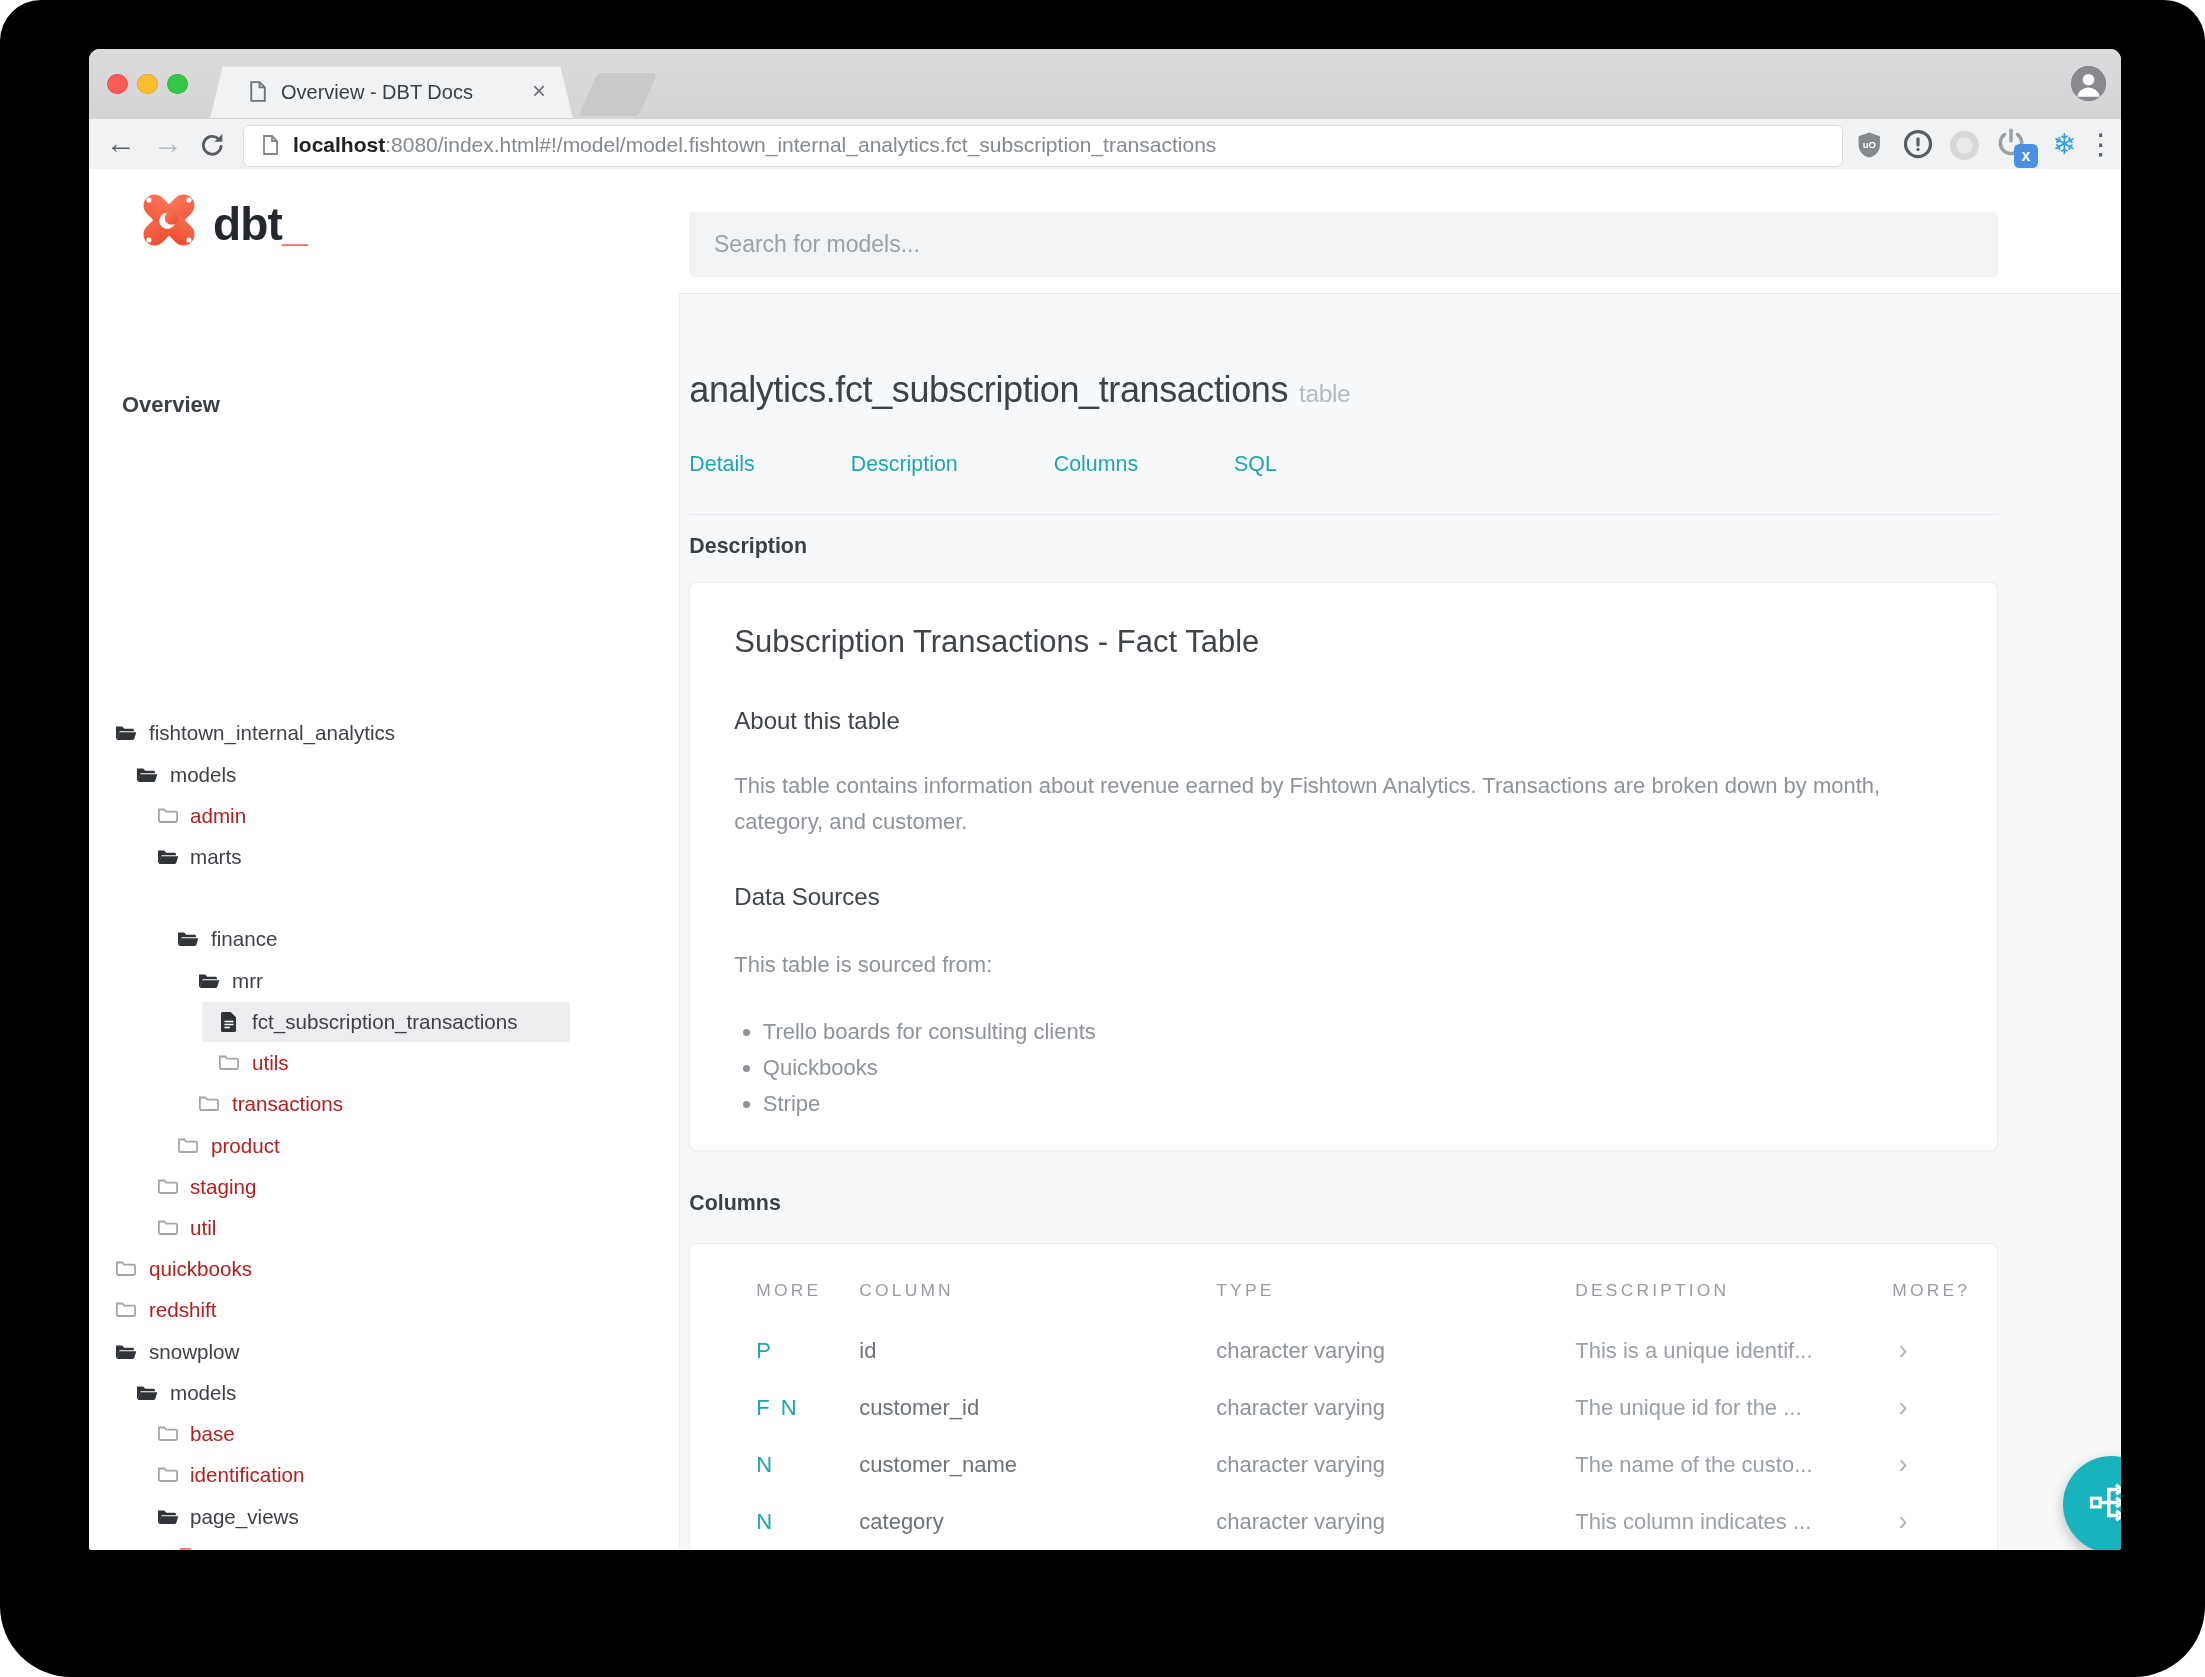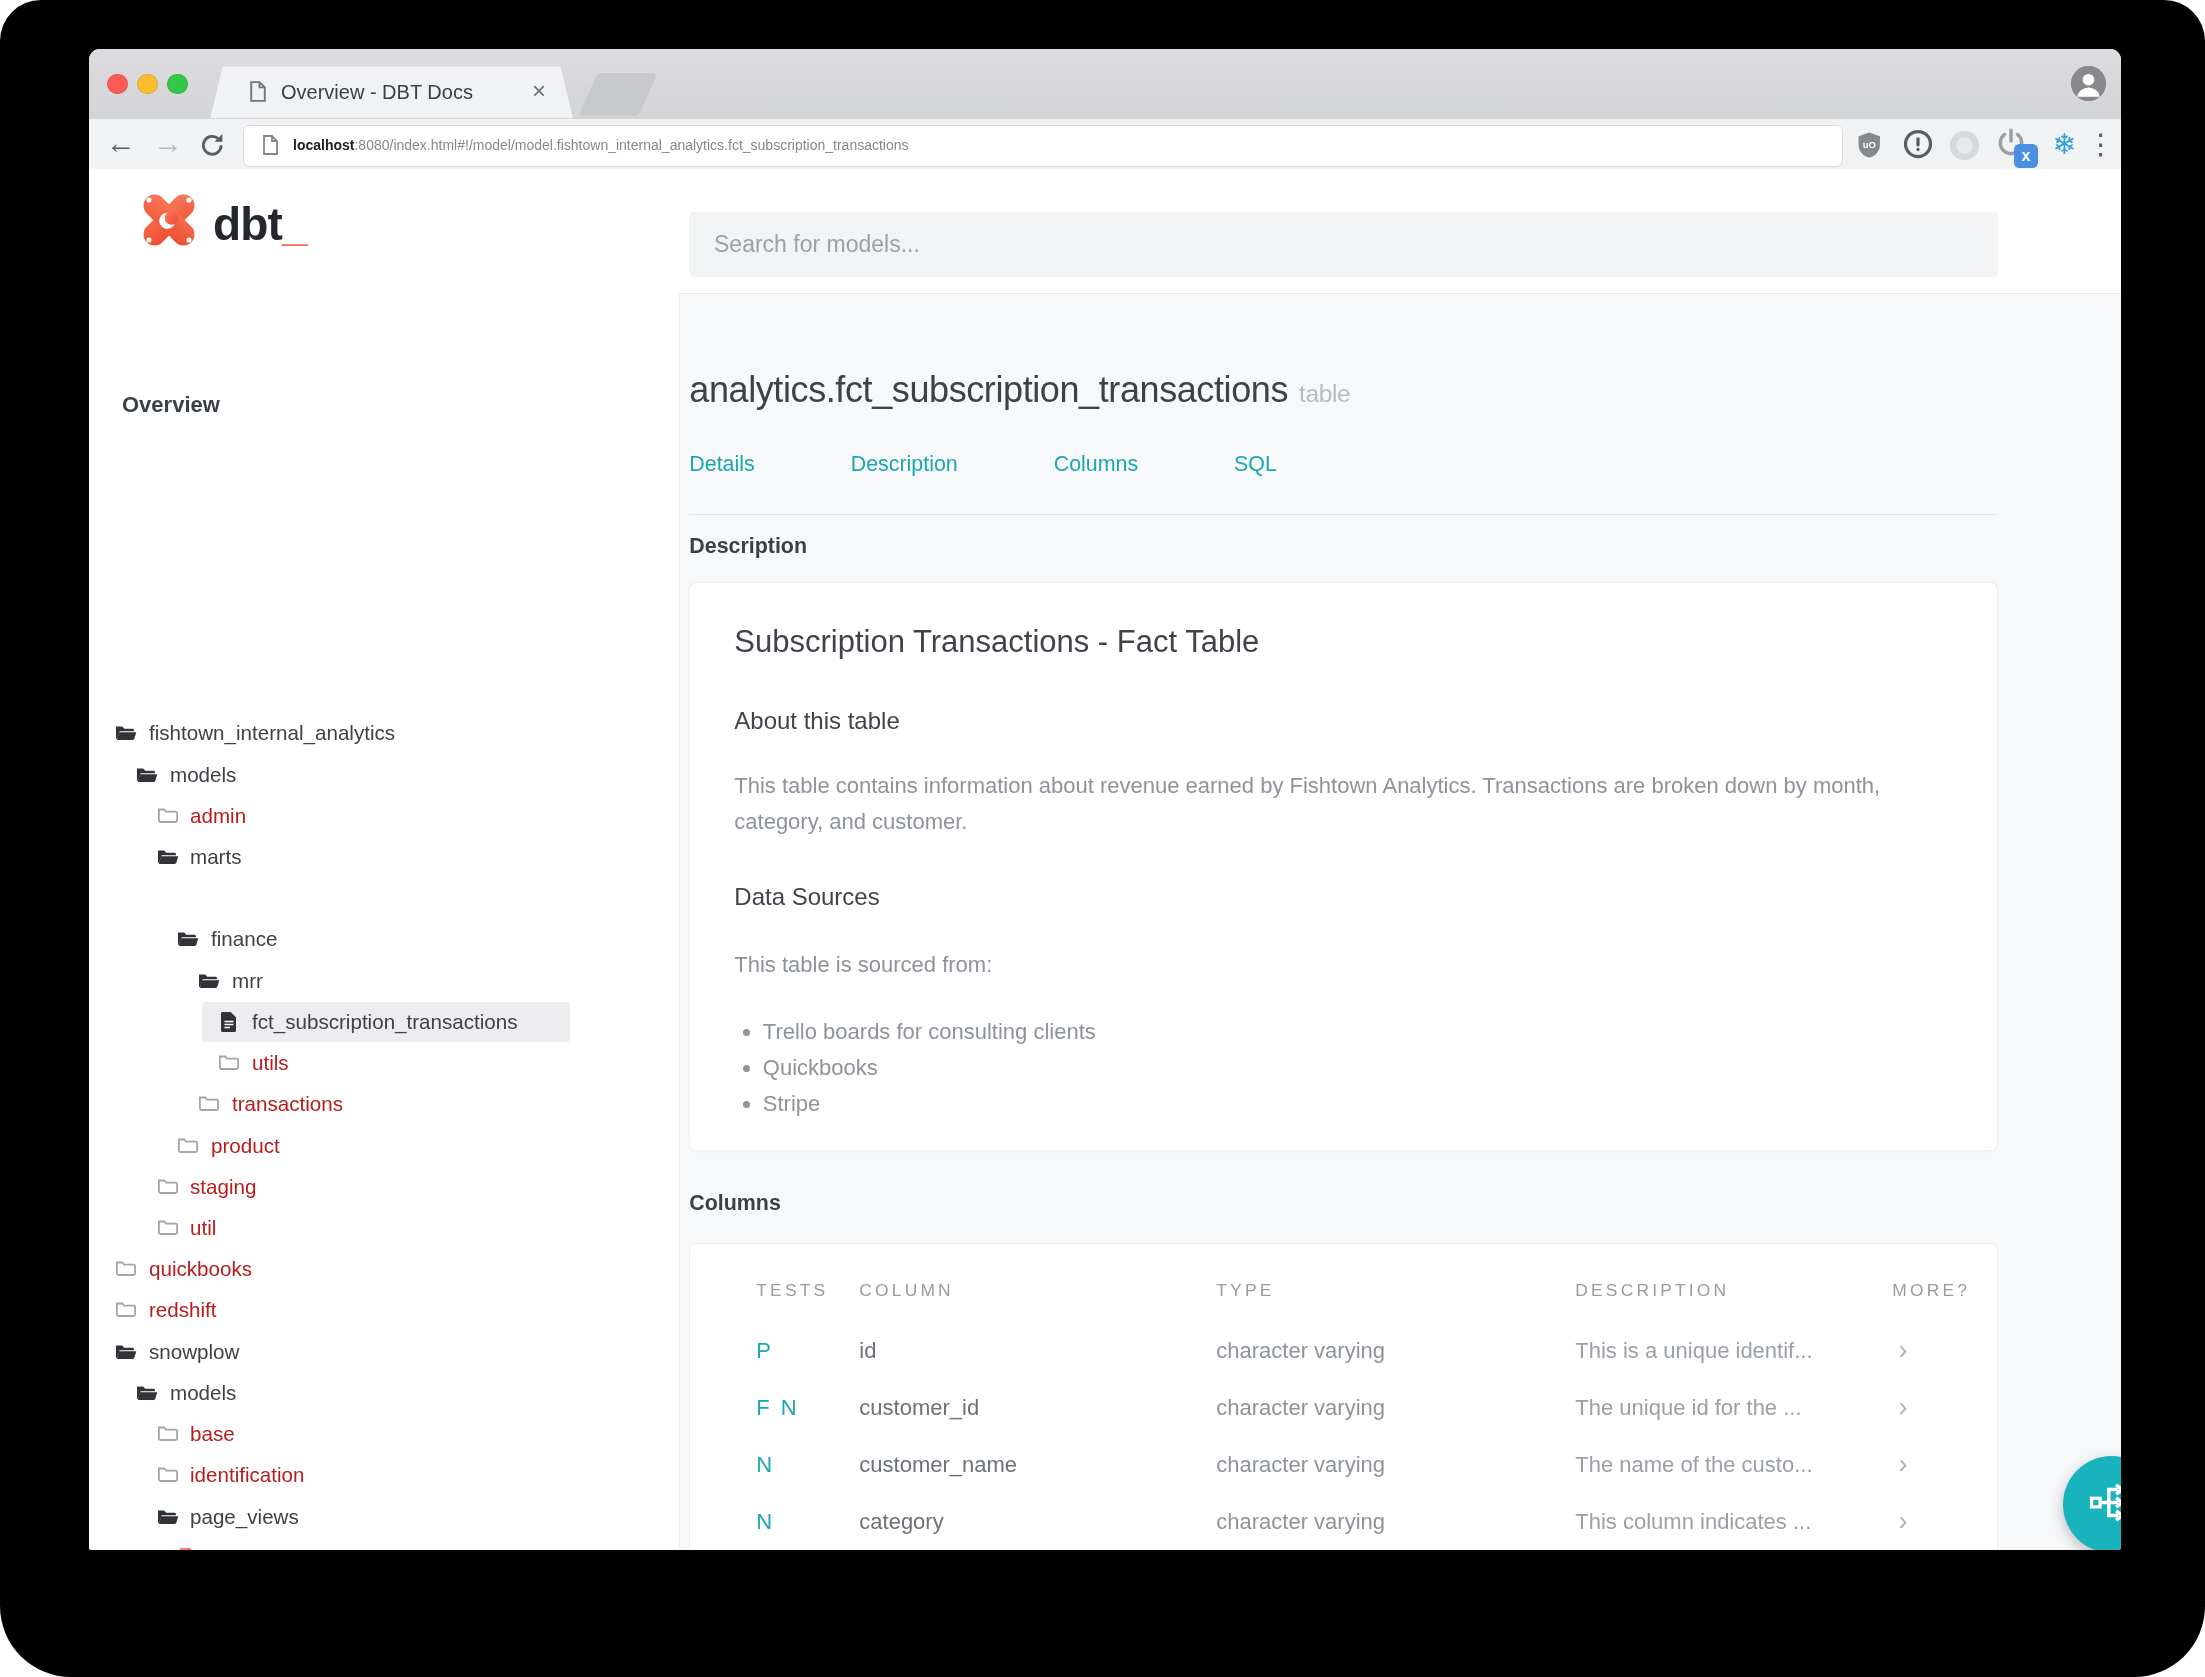--- a/index.html
+++ b/index.html
@@ -24,21 +24,21 @@
   #newtab{left:499px;top:24px;width:60px;height:43px;background:#c7c9cb;transform:skewX(-24deg);border-radius:4.8px;}
   #avatar{left:1982px;top:17.4px;width:35px;height:35px;border-radius:50%;overflow:hidden;background:#87898c;}
   
   #toolbar{left:0;top:70px;width:100%;height:51px;background:#f1f2f3;border-bottom:0.8px solid #d8d9db;}
   .navbtn{top:0;height:51px;line-height:48px;font-size:30px;text-align:center;width:38px;}
   #back-btn{left:12.7px;color:#5a5e63;}
   #fwd-btn{left:60px;color:#b7babd;}
   #reload-btn{left:109px;top:12px;width:28.5px;height:28.5px;}
   #urlbar{left:154px;top:5.5px;width:1598px;height:40px;background:#fff;border:0.8px solid #d9dadc;border-radius:6.3px;}
   #url-doc-icon{left:14.3px;top:7.1px;width:24px;height:24px;color:#80868b;}
-  #url-text{left:49px;top:0;height:38px;line-height:38px;font-size:14px;white-space:nowrap;}
+  #url-text{left:49px;top:0;height:38px;line-height:38px;font-size:21px;white-space:nowrap;}
   #url-text .host{color:#202124;font-weight:bold;}
   #url-text .path{color:#84898e;}
   .ext{top:0;height:51px;line-height:51px;text-align:center;width:41px;}
   #ext-ublock{left:1766px;top:11px;width:28.5px;height:30px;}
   #ext-1pw{left:1814px;top:10.3px;width:30px;height:30px;}
   #ext-faded{left:1861px;top:12px;width:28.5px;height:28.5px;border-radius:50%;background:#e8e9ea;box-shadow:inset 0 0 0 6.3px #d7d8da;}
   #ext-power{left:1906px;top:8px;width:36px;height:36px;}
   #power-badge{left:19px;top:17.4px;width:24px;height:24px;background:#4a90e2;border-radius:5.5px;color:#fff;
                font-size:16px;font-weight:bold;text-align:center;line-height:24px;}
   #ext-flake{left:1955px;font-size:28.5px;color:#2f9fe0;width:41px;}
@@ -361,21 +361,21 @@
             <li>Trello boards for consulting clients</li>
             <li>Quickbooks</li>
             <li>Stripe</li>
           </ul>
       </div>
 
       <div id="cols-label" class="abs section-label">Columns</div>
 
       <div id="card2" class="abs">
         <div id="thead" class="tgrid">
-            <div>TESTS</div>
+            <div>MORE</div>
             <div>COLUMN</div>
             <div>TYPE</div>
             <div>DESCRIPTION</div>
             <div>MORE?</div>
           </div>
         <div id="tbody">
             <div class="rrow tgrid">
               <div class="cell-tests">P</div>
               <div class="cell-col">id</div>
               <div class="cell-type">character varying</div>

